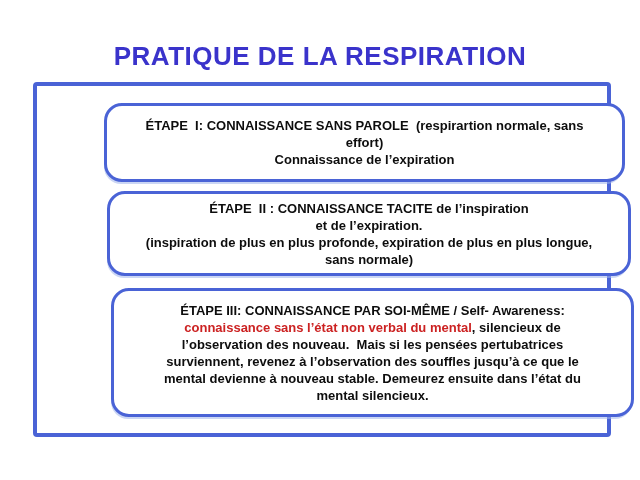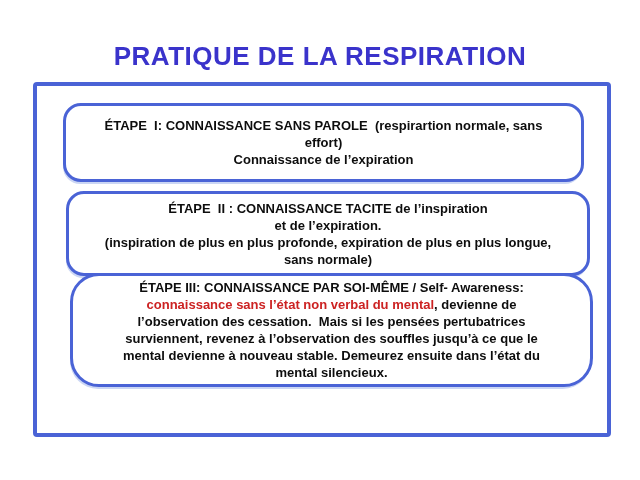--- a/index.html
+++ b/index.html
@@ -47,30 +47,31 @@
     box-shadow: -1px 3px 0 -1px rgba(160,180,235,0.55);
     display: flex;
     flex-direction: column;
     justify-content: center;
     text-align: center;
     font-size: 13px;
     font-weight: bold;
     line-height: 17px;
     color: var(--text, #0d0d0d);
     padding: 2px 4px;
+    margin-left: 41px;
   }
   .stage-box .line {
     white-space: pre-wrap;
   }
   .stage-box .hl {
     color: var(--hl, #cc2222);
   }
   #box-etape-1 { left: 63px; top: 103px; width: 521px; height: 79px; }
   #box-etape-2 { left: 66px; top: 191px; width: 524px; height: 85px; }
-  #box-etape-3 { left: 70px; top: 273px; width: 523px; height: 114px; border-radius: 29px; }
+  #box-etape-3 { left: 70px; top: 288px; width: 523px; height: 129px; }
 </style>
 </head>
 <body>
 
 <div class="stage" style="--bg: #ffffff; --title: #3a33cb; --border: #4a63d6; --text: #0d0d0d; --hl: #cc2222;">
   <div class="slide-title">PRATIQUE DE LA RESPIRATION</div>
 
   <div class="content-frame"></div>
 
   <div class="stage-box" id="box-etape-1">
@@ -81,19 +82,19 @@
 
   <div class="stage-box" id="box-etape-2">
       <div class="line"><span>ÉTAPE  II : CONNAISSANCE TACITE de l’inspiration</span></div>
       <div class="line"><span>et de l’expiration.</span></div>
       <div class="line"><span>(inspiration de plus en plus profonde, expiration de plus en plus longue,</span></div>
       <div class="line"><span>sans normale)</span></div>
     </div>
 
   <div class="stage-box" id="box-etape-3">
       <div class="line"><span>ÉTAPE III: CONNAISSANCE PAR SOI-MÊME / Self- Awareness:</span></div>
-      <div class="line"><span class="hl">connaissance sans l’état non verbal du mental</span><span>, devienne de</span></div>
-      <div class="line"><span>l’observation des cessation.  Mais si les pensées pertubatrices</span></div>
+      <div class="line"><span class="hl">connaissance sans l’état non verbal du mental</span><span>, silencieux de</span></div>
+      <div class="line"><span>l’observation des nouveau.  Mais si les pensées pertubatrices</span></div>
       <div class="line"><span>surviennent, revenez à l’observation des souffles jusqu’à ce que le</span></div>
       <div class="line"><span>mental devienne à nouveau stable. Demeurez ensuite dans l’état du</span></div>
       <div class="line"><span>mental silencieux.</span></div>
     </div>
 </div>
 
 </body></html>

